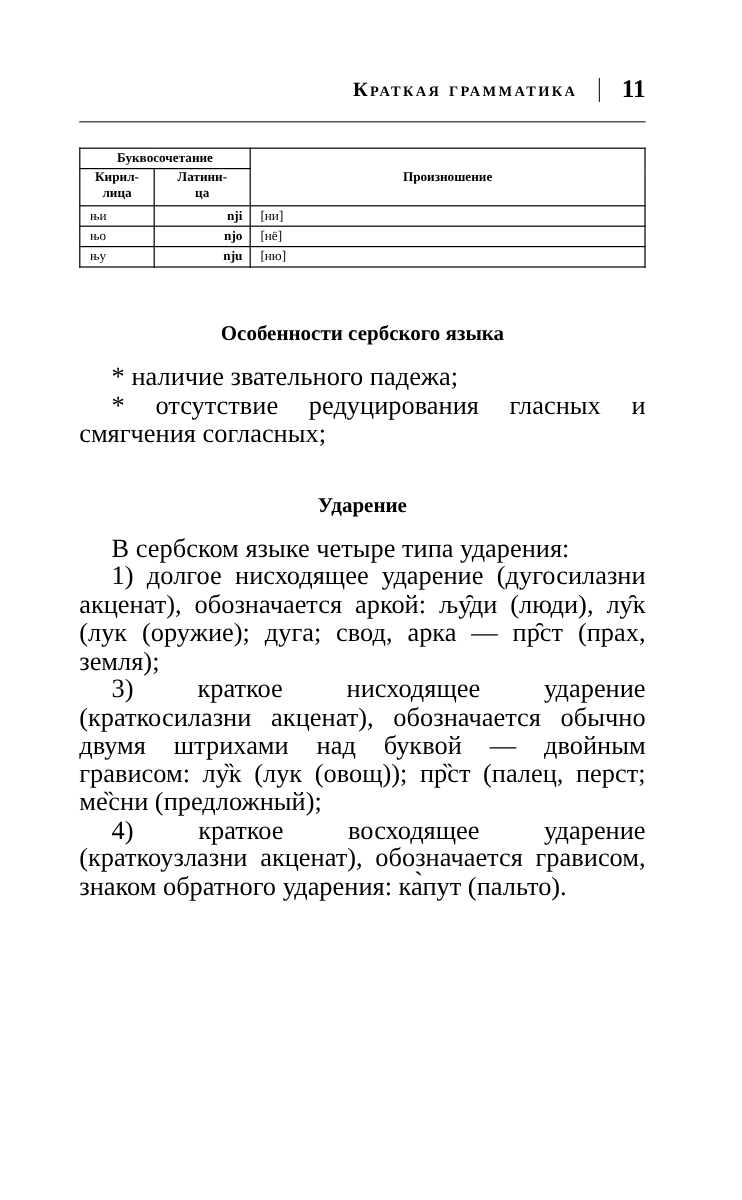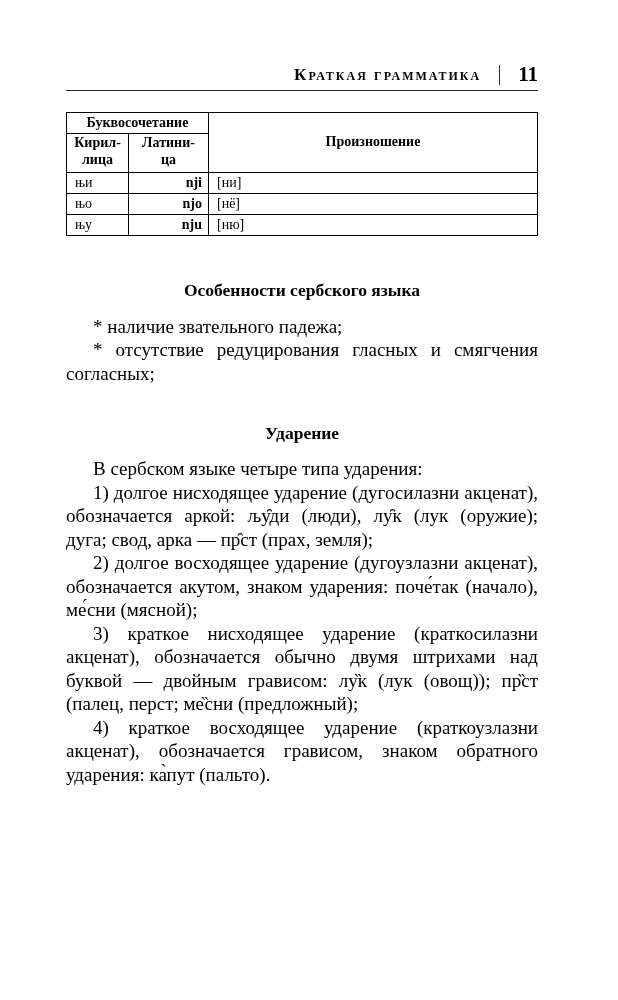--- a/index.html
+++ b/index.html
@@ -7,47 +7,47 @@
     width: 618px; height: 1000px;
     background: #ffffff; color: #000000;
     font-family: "Liberation Serif", "DejaVu Serif", serif;
     overflow: hidden;
   }
   .page { padding: 62px 80px 0 66px; }
 
   
   .running-head {
     display: flex; justify-content: flex-end; align-items: center;
-    gap: 18px; border-bottom: 1.5px solid #2b2b2b; padding-bottom: 3px;
+    gap: 18px; border-bottom: 1.5px solid #2b2b2b; padding-bottom: 14px;
   }
   .rh-title {
     font-variant: small-caps; font-weight: bold;
     letter-spacing: 2px; font-size: 17px;
   }
   .rh-sep { width: 1px; height: 20px; background: #2b2b2b; }
   .rh-num { font-weight: bold; font-size: 21px; }
 
   
   table {
     width: 100%; border-collapse: collapse;
-    margin-top: 21px; font-size: 14px; padding-left: 32px;
+    margin-top: 21px; font-size: 11px; padding-left: 32px;
   }
   td { border: 1px solid #000; padding: 2px 6px; vertical-align: middle; }
   .th { font-weight: bold; text-align: center; }
   .sub { white-space: pre-line; line-height: 1.2; padding-top: 1px; padding-bottom: 3px; }
   .lat { font-weight: bold; text-align: right; }
   .cyr { padding-left: 8px; }
   .pron { padding-left: 8px; }
 
   
   h2 { font-size: 17.5px; text-align: center; margin: 0; font-weight: bold; }
   .h-features { margin: 44px 0 14px 0; }
   .h-stress  { margin: 38px 0 13px 0; }
   p {
-    margin: 0; font-size: 19px; line-height: 23.5px;
+    margin: 0; font-size: 22px; line-height: 23.5px;
     text-align: justify; text-indent: 27px;
   }
 </style>
 </head>
 <body>
 
 <div class="page">
 
   <div class="running-head">
     <span class="rh-title">Краткая грамматика</span>
@@ -90,17 +90,16 @@
     </tbody>
   </table>
 
   <h2 class="h-features">Особенности сербского языка</h2>
   <p>* наличие звательного падежа;</p>
   <p>* отсутствие редуцирования гласных и смягчения согласных;</p>
 
   <h2 class="h-stress">Ударение</h2>
   <p>В сербском языке четыре типа ударения:</p>
   <p>1) долгое нисходящее ударение (дугосилазни акценат), обозначается аркой: љу̑ди (люди), лу̑к (лук (оружие); дуга; свод, арка — пр̑ст (прах, земля);</p>
-  <p>2) долгое восходящее ударение (дугоузлазни акценат), обозначается акутом, знаком ударения: поче́так (начало), ме́сни (мясной);</p>
   <p>3) краткое нисходящее ударение (краткосилазни акценат), обозначается обычно двумя штрихами над буквой — двойным грависом: лу̏к (лук (овощ)); пр̏ст (палец, перст; ме̏сни (предложный);</p>
   <p>4) краткое восходящее ударение (краткоузлазни акценат), обозначается грависом, знаком обратного ударения: ка̀пут (пальто).</p>
 
 </div>
 
 </body></html>

